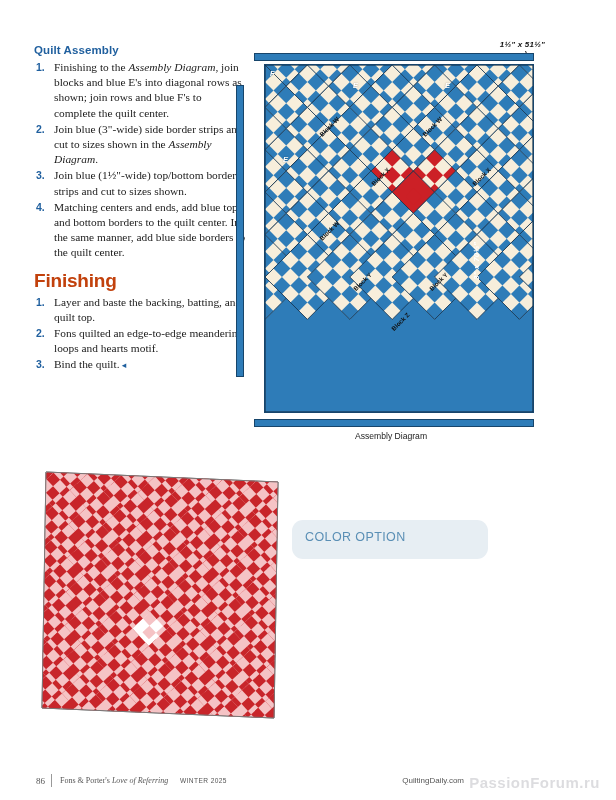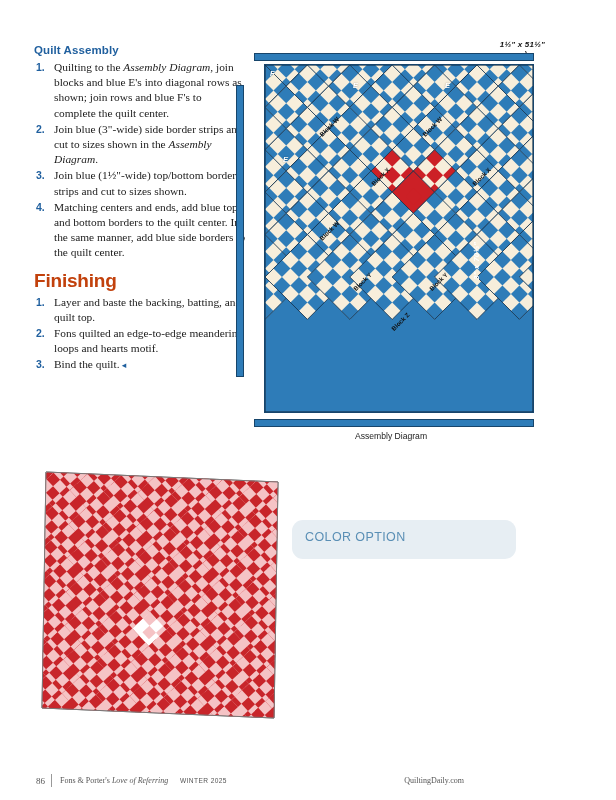--- a/index.html
+++ b/index.html
@@ -91,21 +91,21 @@
     font-family:"Liberation Sans", sans-serif; font-size:8.6px; color:#222;
   }
 
   
   .photo {
     position:absolute; left:38px; top:466px; width:246px; height:258px;
   }
 
   
   .callout {
-    position:absolute; left:292px; top:520px; width:224px;
+    position:absolute; left:292px; top:520px; width:196px;
     background:#e7eef3; border-radius:11px; padding:10px 13px 12px 13px;
     box-sizing:border-box;
   }
   .callout h3 {
     margin:0 0 3px 0; font-family:"Liberation Sans", sans-serif;
     font-size:12.5px; font-weight:normal; color:#5a8fb5; letter-spacing:0.4px;
   }
   .callout p {
     margin:0; font-family:"Liberation Sans", sans-serif;
     font-size:9.3px; line-height:12.6px; color:#1d1d1d;
@@ -125,37 +125,37 @@
     font-family:"Liberation Serif", serif; font-size:8px; color:#555;
   }
   .footer .mag .t { font-style:italic; }
   .footer .issue {
     position:absolute; left:180px; top:3px;
     font-family:"Liberation Sans", sans-serif; font-size:6.6px;
     color:#555; letter-spacing:0.4px;
   }
   .footer .site {
     position:absolute; right:36px; top:2px;
-    font-family:Liberation Serif, serif; font-size:8px; color:#555;
+    font-family:Liberation Sans, sans-serif; font-size:8px; color:#555;
   }
   .watermark {
     position:absolute; right:16px; top:774px;
     font-family:"Liberation Sans", sans-serif; font-size:15px;
     color:rgba(140,140,150,0.30); letter-spacing:0.5px; font-weight:bold;
   }
 </style>
 </head>
 <body>
 
 <div class="page">
 
   <div class="instructions">
     <h2 class="section-head">Quilt Assembly</h2>
     <ol class="steps" id="qa-steps">
-        <li><span class="num">1.</span><span>Quilting to the </span><span class="it">Assembly Diagram</span><span>, join blocks and blue E's into diagonal rows as shown; join rows and blue F's to complete the quilt center.</span></li>
+        <li><span class="num">1.</span><span>Finishing to the </span><span class="it">Assembly Diagram</span><span>, join blocks and blue E's into diagonal rows as shown; join rows and blue F's to complete the quilt center.</span></li>
         <li><span class="num">2.</span><span>Join blue (3"-wide) side border strips and cut to sizes shown in the </span><span class="it">Assembly Diagram</span><span>.</span></li>
         <li><span class="num">3.</span><span>Join blue (1½"-wide) top/bottom border strips and cut to sizes shown.</span></li>
         <li><span class="num">4.</span><span>Matching centers and ends, add blue top and bottom borders to the quilt center. In the same manner, add blue side borders to the quilt center.</span></li>
       </ol>
 
     <h2 class="finishing-head">Finishing</h2>
     <ol class="steps" id="fin-steps">
         <li><span class="num">1.</span><span>Layer and baste the backing, batting, and quilt top.</span></li>
         <li><span class="num">2.</span><span>Fons quilted an edge-to-edge meandering loops and hearts motif.</span></li>
         <li><span class="num">3.</span><span>Bind the quilt.</span><span class="endmark"> ◂</span></li>
@@ -586,14 +586,15 @@
     <h3>COLOR OPTION</h3>
   </div>
 
   <div class="footer">
     <span class="pg">86</span>
     <span class="divider"></span>
     <span class="mag"><span>Fons &amp; Porter's </span><span class="t">Love of Referring</span></span>
     <span class="issue">WINTER 2025</span>
     <span class="site">QuiltingDaily.com</span>
   </div>
+  <div class="watermark">PassionForum.ru</div>
 
 </div>
 
 </body></html>

